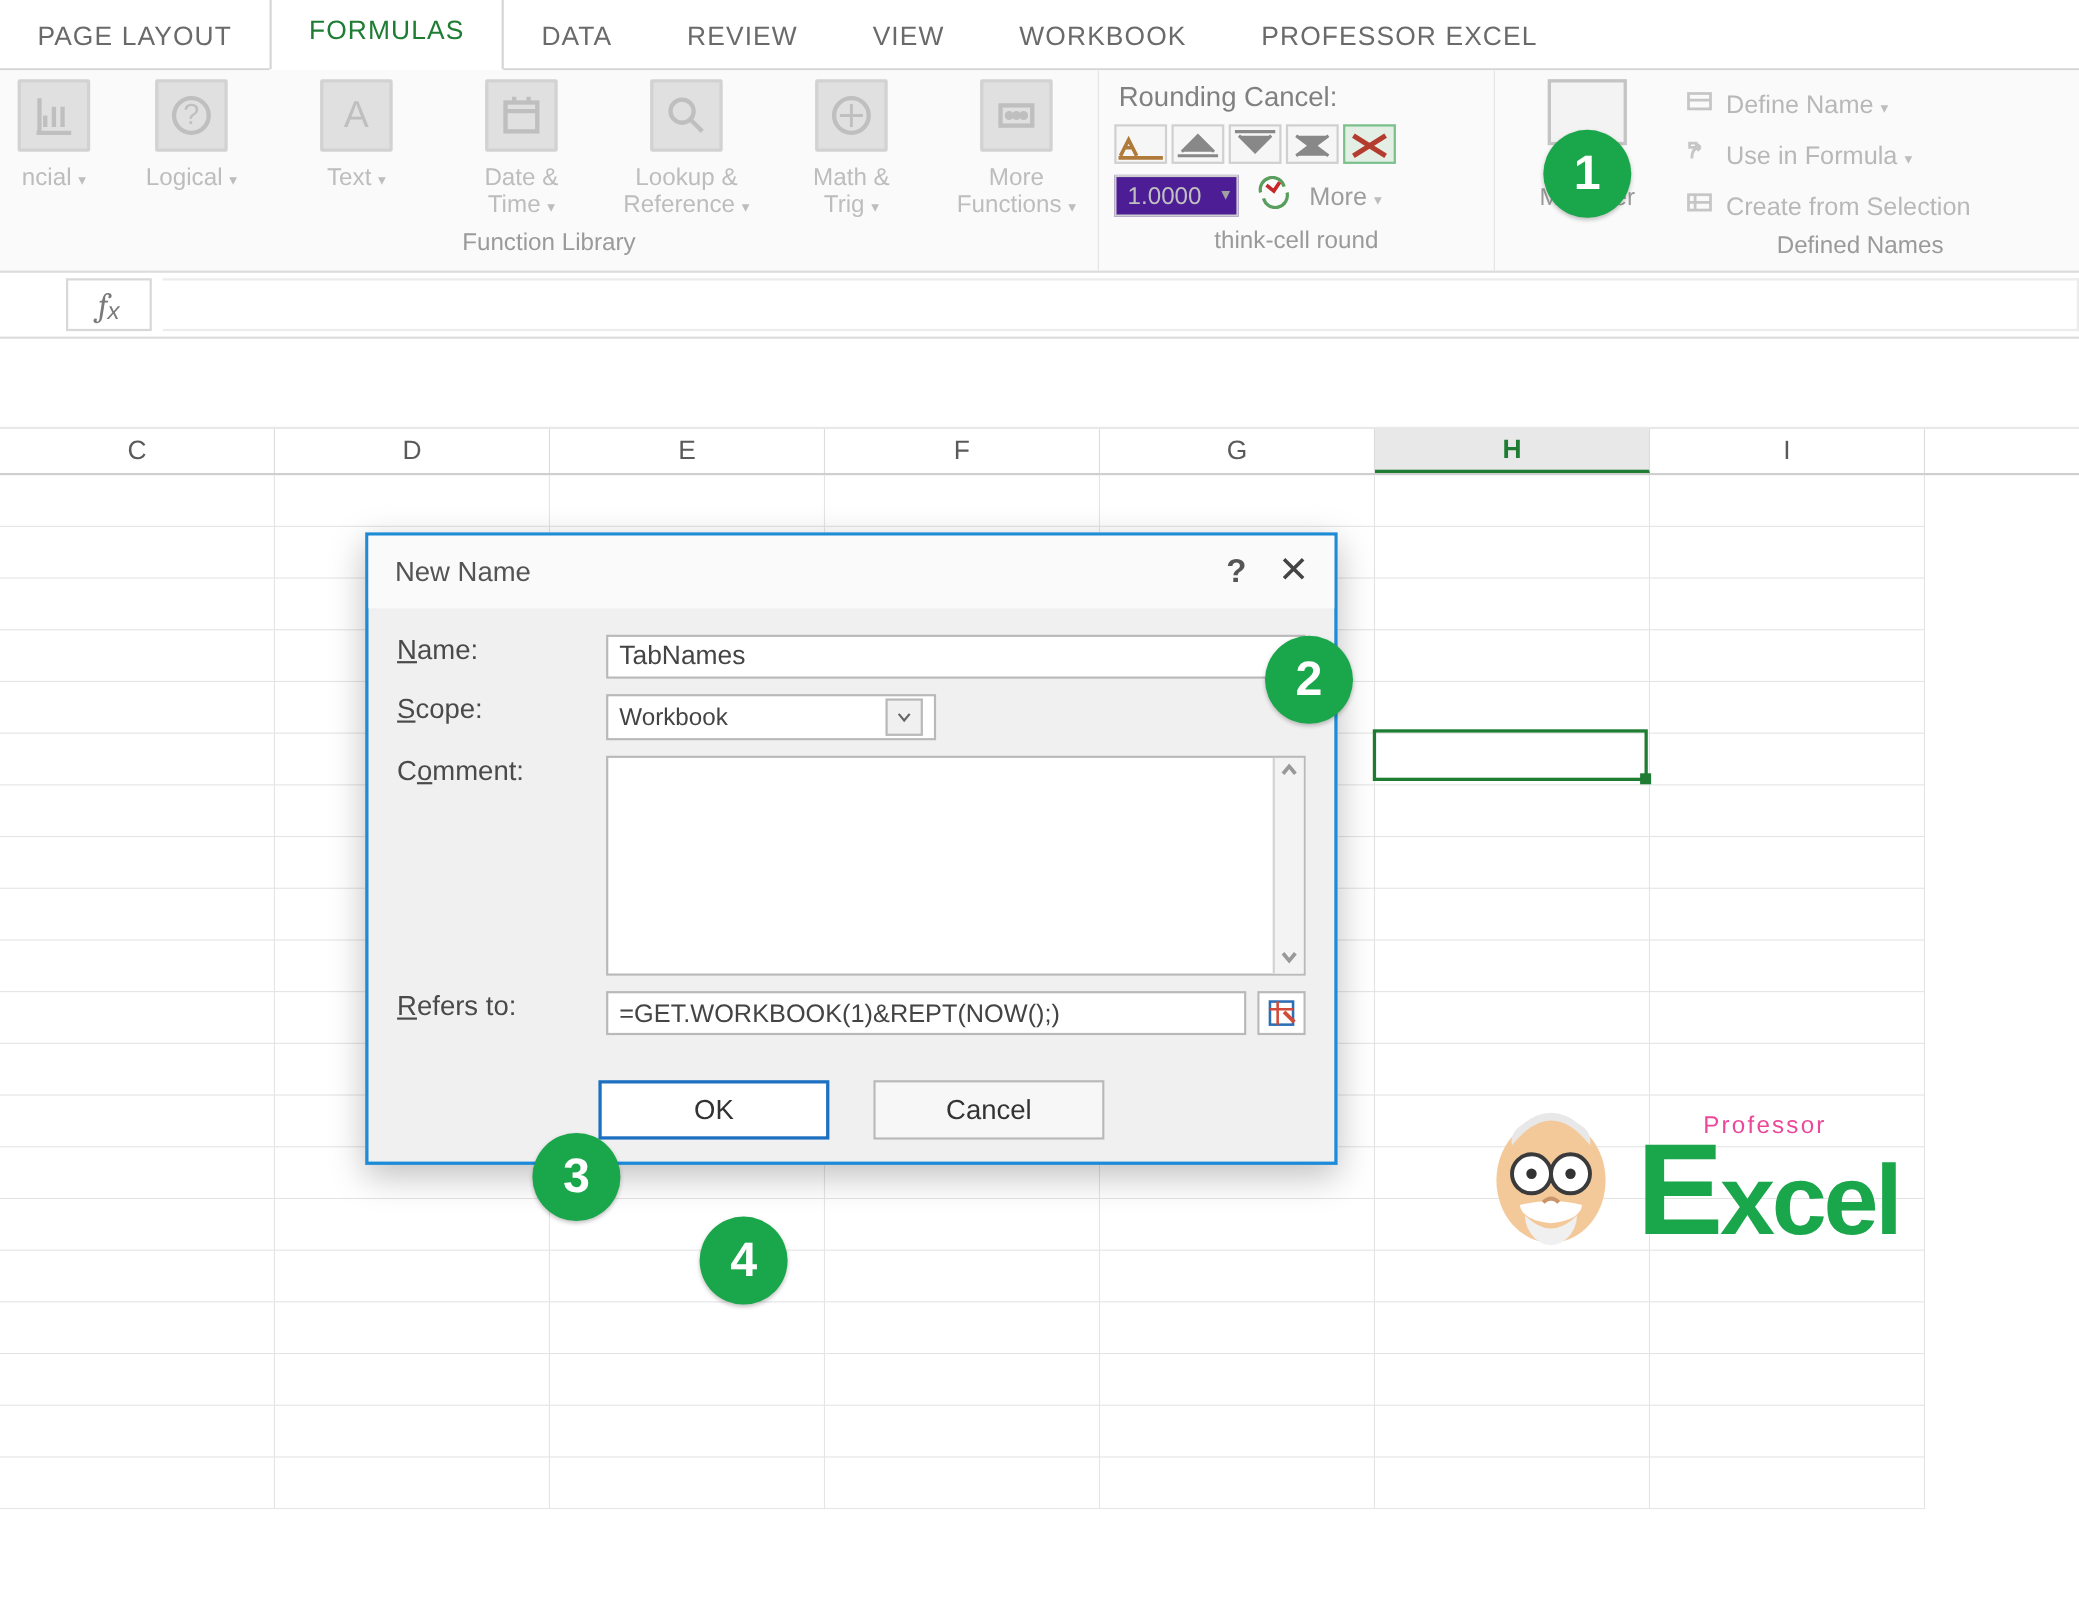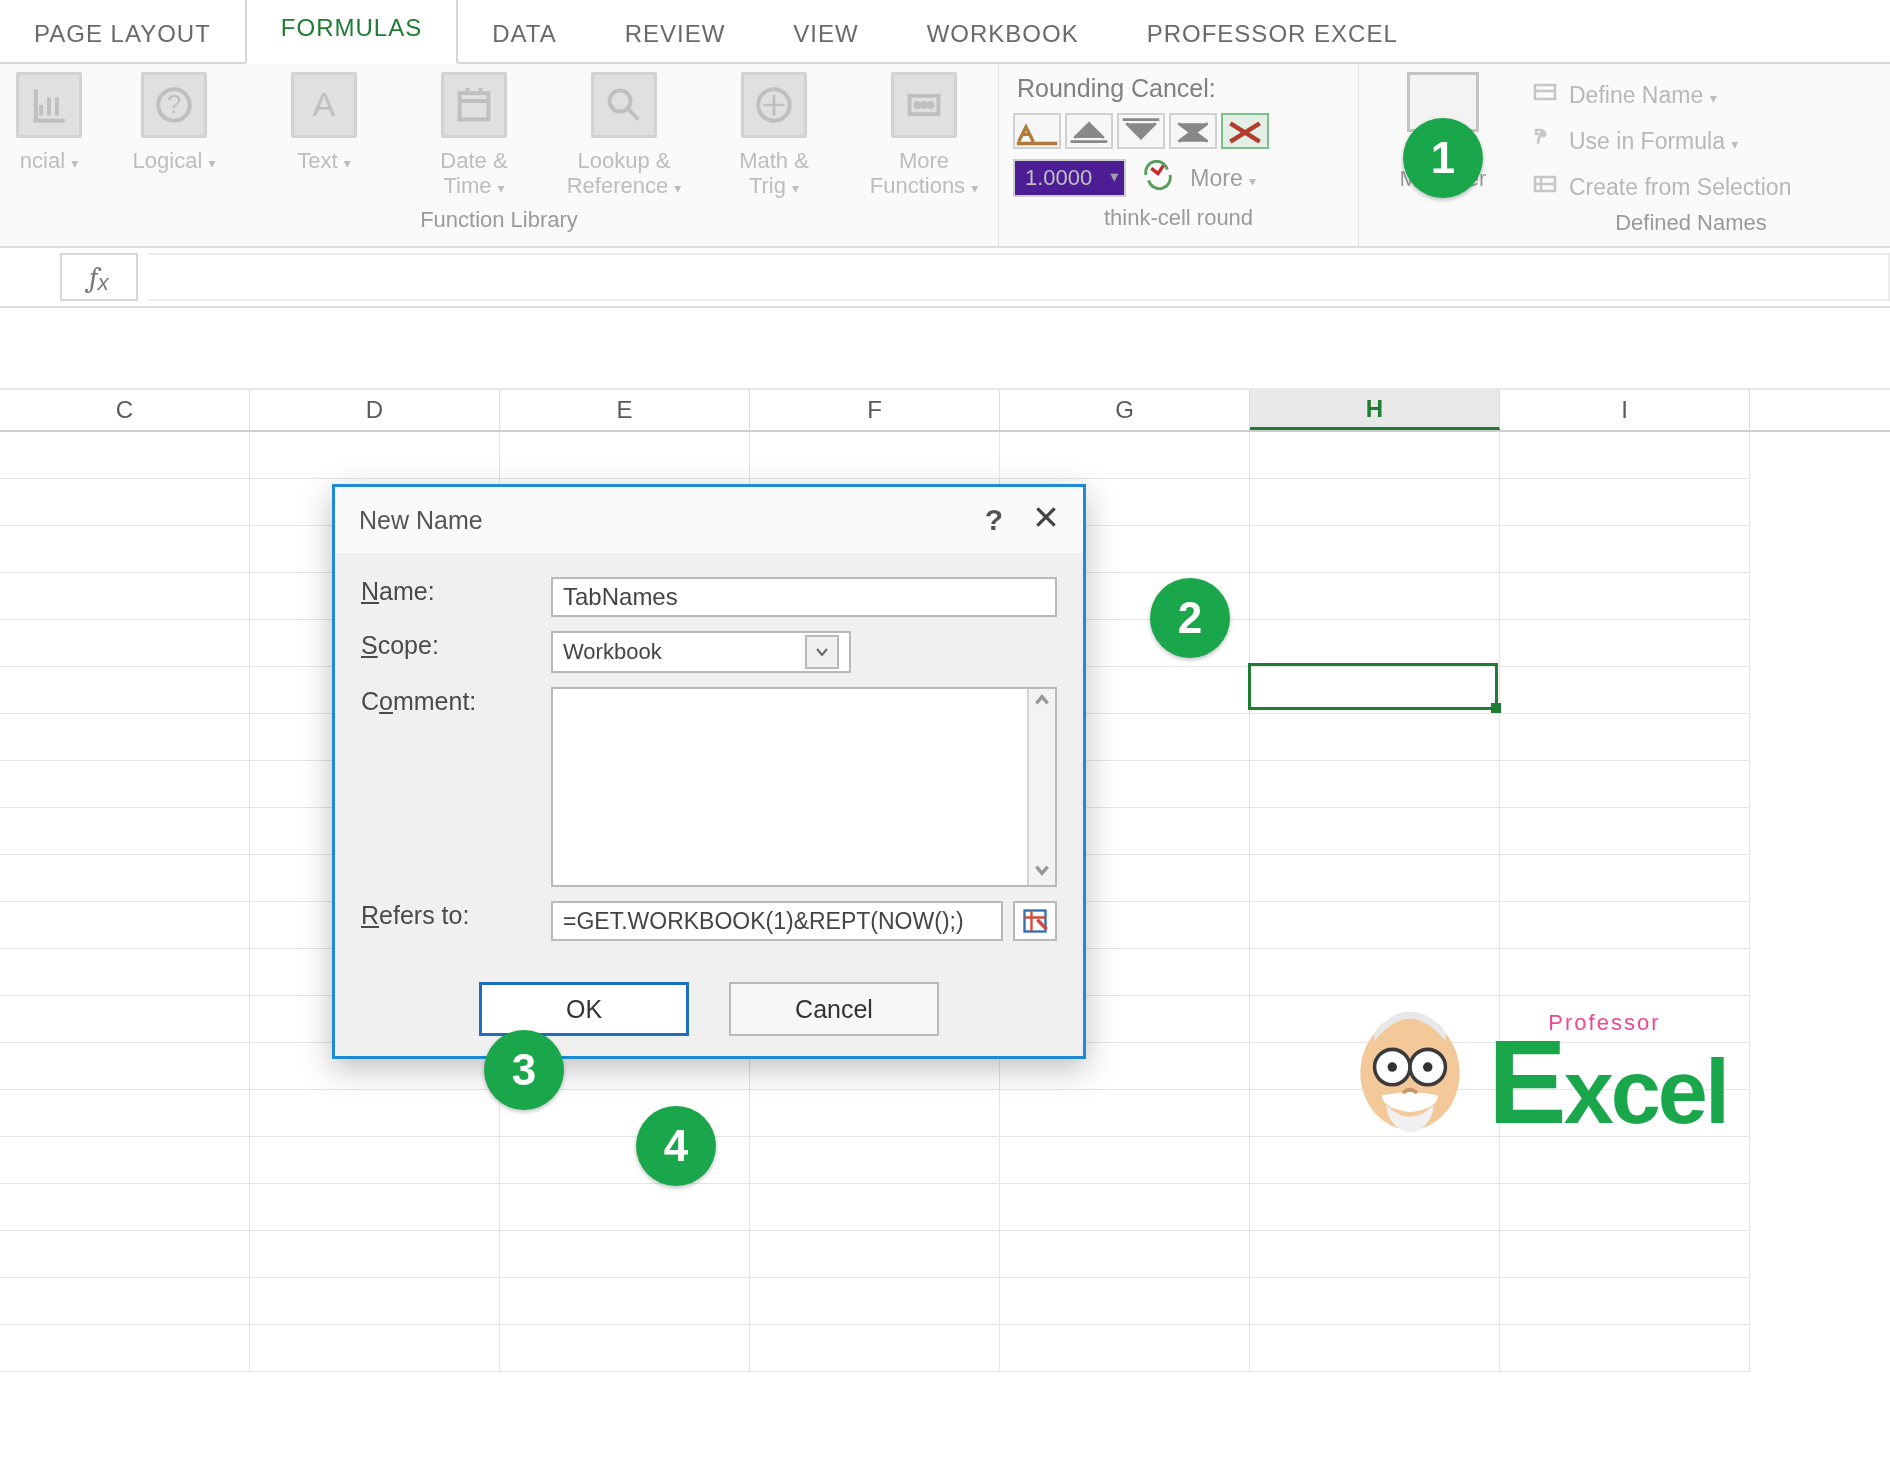--- a/index.html
+++ b/index.html
@@ -437,21 +437,21 @@
         <div class="cell" style="width: 250px;"></div>
         <div class="cell" style="width: 250px;"></div>
         <div class="cell" style="width: 250px;"></div>
       </div>
     </div>
 
   <div class="sel-cell" id="sel-cell" style="left: 1248px; top: 275px; width: 250px; height: 47px;">
       <div class="handle"></div>
     </div>
 
-  <div class="dialog" style="left:332px; top:96px; width:754px;">
+  <div class="dialog" style="left:332px; top:96px; width:884px;">
     <div class="dlg-title">
       <span>New Name</span>
       <span class="sp"></span>
       <span class="help">?</span>
       <span class="close"><svg viewBox="0 0 24 24">
             <path d="M4 4 L20 20 M20 4 L4 20"></path>
           </svg></span>
     </div>
     <div class="dlg-body">
       <div class="dlg-row">

